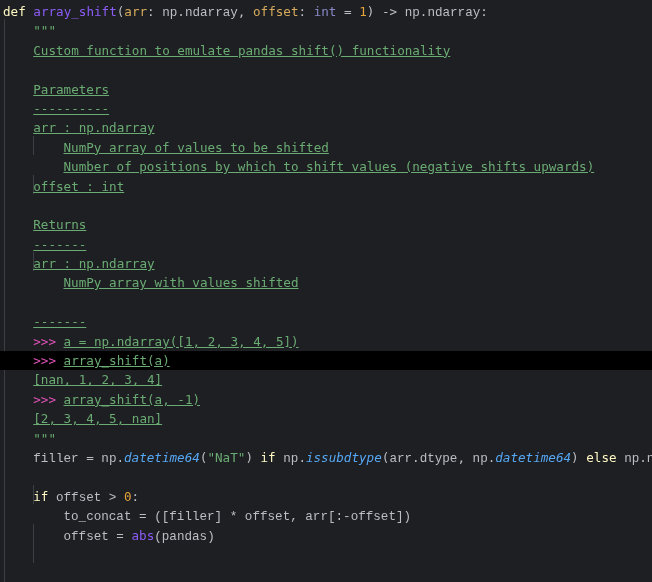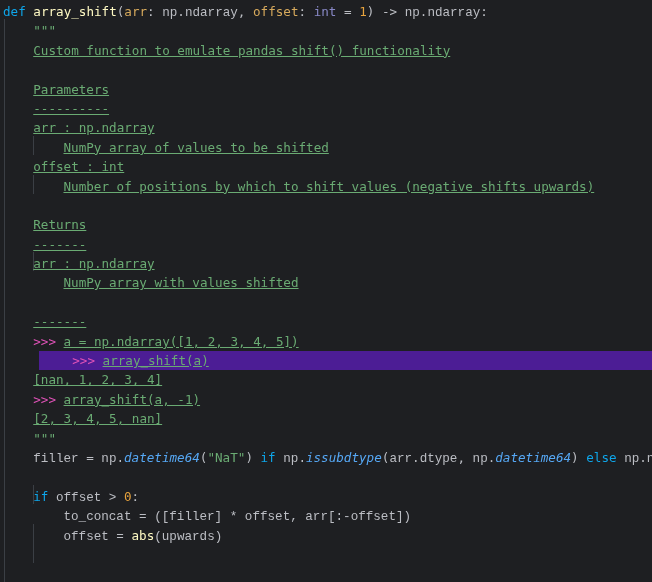--- a/index.html
+++ b/index.html
@@ -30,42 +30,41 @@
   .line {
     position: relative;
     height: 19.4px;
     white-space: pre;
     padding-left: 3px;
     box-sizing: border-box;
     color: #bcbec4;
     z-index: 2;
   }
   .line.current {
-    background: #4c1d95;
-    margin-left: 39px;
+    background: #000000;
   }
   
   .guides {
     position: absolute;
     left: 0;
     top: 0;
     width: 652px;
     height: 582px;
     z-index: 1;
     pointer-events: none;
   }
   .guide {
     position: absolute;
     width: 1px;
     background: #3b3f45;
   }
 
   
-  .kw       { color: #0ea5e9; }   
-  .fn       { color: #fef9c3; }
+  .kw       { color: #fef9c3; }   
+  .fn       { color: #8b5cf6; }
   .attr     { color: #56a8f5; font-style: italic; }   
   .type     { color: #8888c6; text-align: center; }   
   .num      { color: #e8a33d; }   
   .argname  { color: #d6a95c; }   
   .doc      { color: #6aab73; text-decoration: underline; }   
   .docq     { color: #6aab73; }
   .prompt   { color: #e052b8; }   
   .str      { color: #6aab73; }   
   .plain    { color: #bcbec4; font-family: Liberation Mono, monospace; }
   .op       { color: #bcbec4; }
@@ -95,23 +94,23 @@
     <div class="line"></div>
 
     <div class="line"><span class="plain">    </span><span class="doc">Parameters</span></div>
 
     <div class="line"><span class="plain">    </span><span class="doc">----------</span></div>
 
     <div class="line"><span class="plain">    </span><span class="doc">arr : np.ndarray</span></div>
 
     <div class="line"><span class="plain">        </span><span class="doc">NumPy array of values to be shifted</span></div>
 
+    <div class="line"><span class="plain">        </span><span class="doc">Number of positions by which to shift values (negative shifts upwards)</span></div>
+
     <div class="line"><span class="plain">    </span><span class="doc">offset : int</span></div>
-
-    <div class="line"><span class="plain">        </span><span class="doc">Number of positions by which to shift values (negative shifts upwards)</span></div>
 
     <div class="line"></div>
 
     <div class="line"><span class="plain">    </span><span class="doc">Returns</span></div>
 
     <div class="line"><span class="plain">    </span><span class="doc">-------</span></div>
 
     <div class="line"><span class="plain">    </span><span class="doc">arr : np.ndarray</span></div>
 
     <div class="line"><span class="plain">        </span><span class="doc">NumPy array with values shifted</span></div>
@@ -135,16 +134,16 @@
 
     <div class="line"><span class="plain">    </span><span class="plain">filler</span><span class="op"> = </span><span class="plain">np</span><span class="plain">.</span><span class="attr">datetime64</span><span class="op">(</span><span class="str">"NaT"</span><span class="op">)</span><span class="plain"> </span><span class="kw">if</span><span class="plain"> </span><span class="plain">np</span><span class="plain">.</span><span class="attr">issubdtype</span><span class="op">(</span><span class="plain">arr</span><span class="plain">.</span><span class="plain">dtype</span><span class="op">, </span><span class="plain">np</span><span class="plain">.</span><span class="attr">datetime64</span><span class="op">)</span><span class="plain"> </span><span class="kw">else</span><span class="plain"> </span><span class="plain">np</span><span class="plain">.</span><span class="plain">nan</span></div>
 
     <div class="line"></div>
 
     <div class="line"><span class="plain">    </span><span class="kw">if</span><span class="plain"> offset &gt; </span><span class="num">0</span><span class="op">:</span></div>
 
     <div class="line"><span class="plain">        to_concat = ([filler] * offset, arr[:-offset])</span></div>
 
 
-    <div class="line"><span class="plain">        </span><span class="plain">offset = </span><span class="fn">abs</span><span class="plain">(upwards)</span></div>
+    <div class="line"><span class="plain">        </span><span class="plain">offset = </span><span class="fn">abs</span><span class="plain">(pandas)</span></div>
 
   </div>
 </div>
 
 </body></html>

